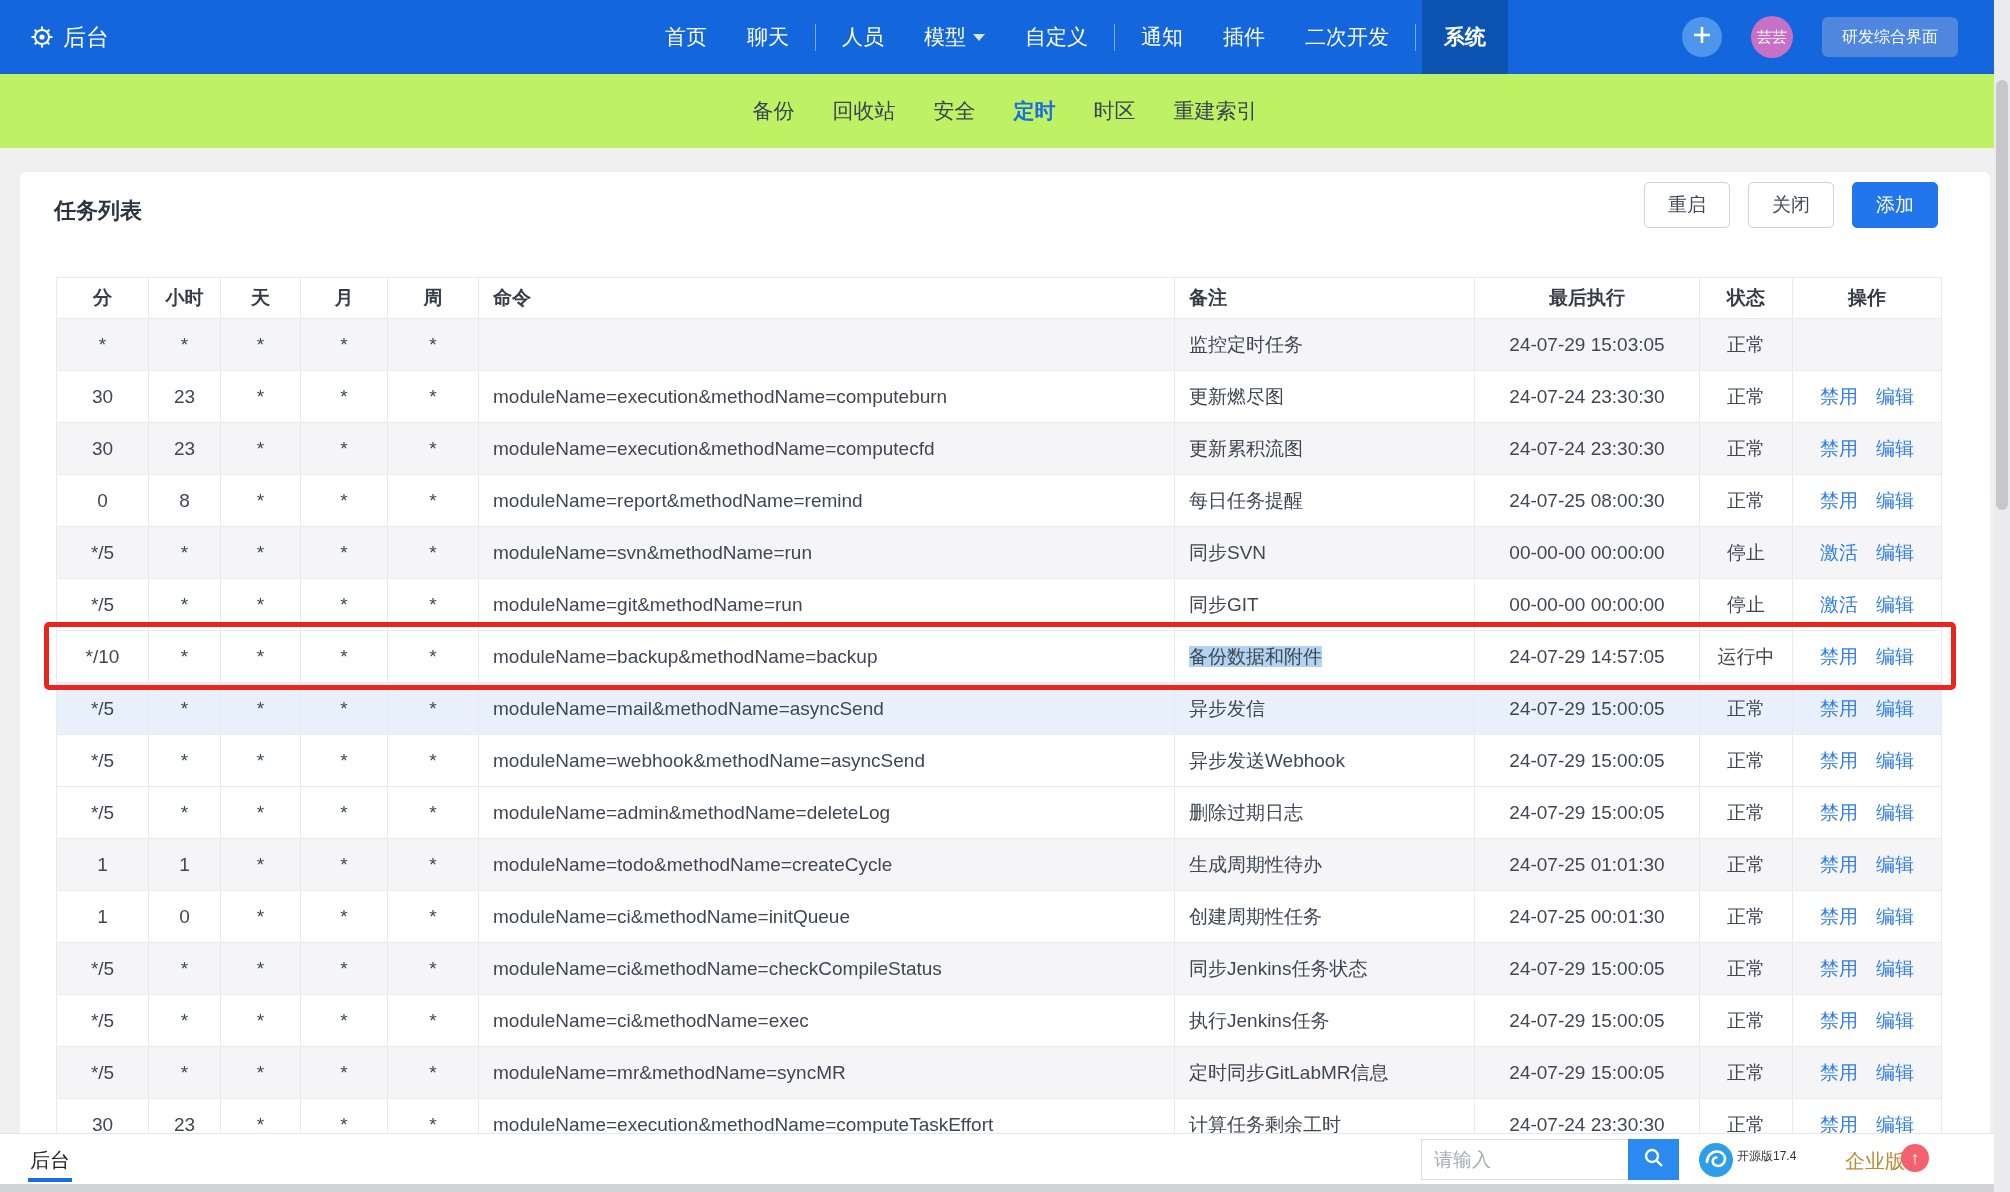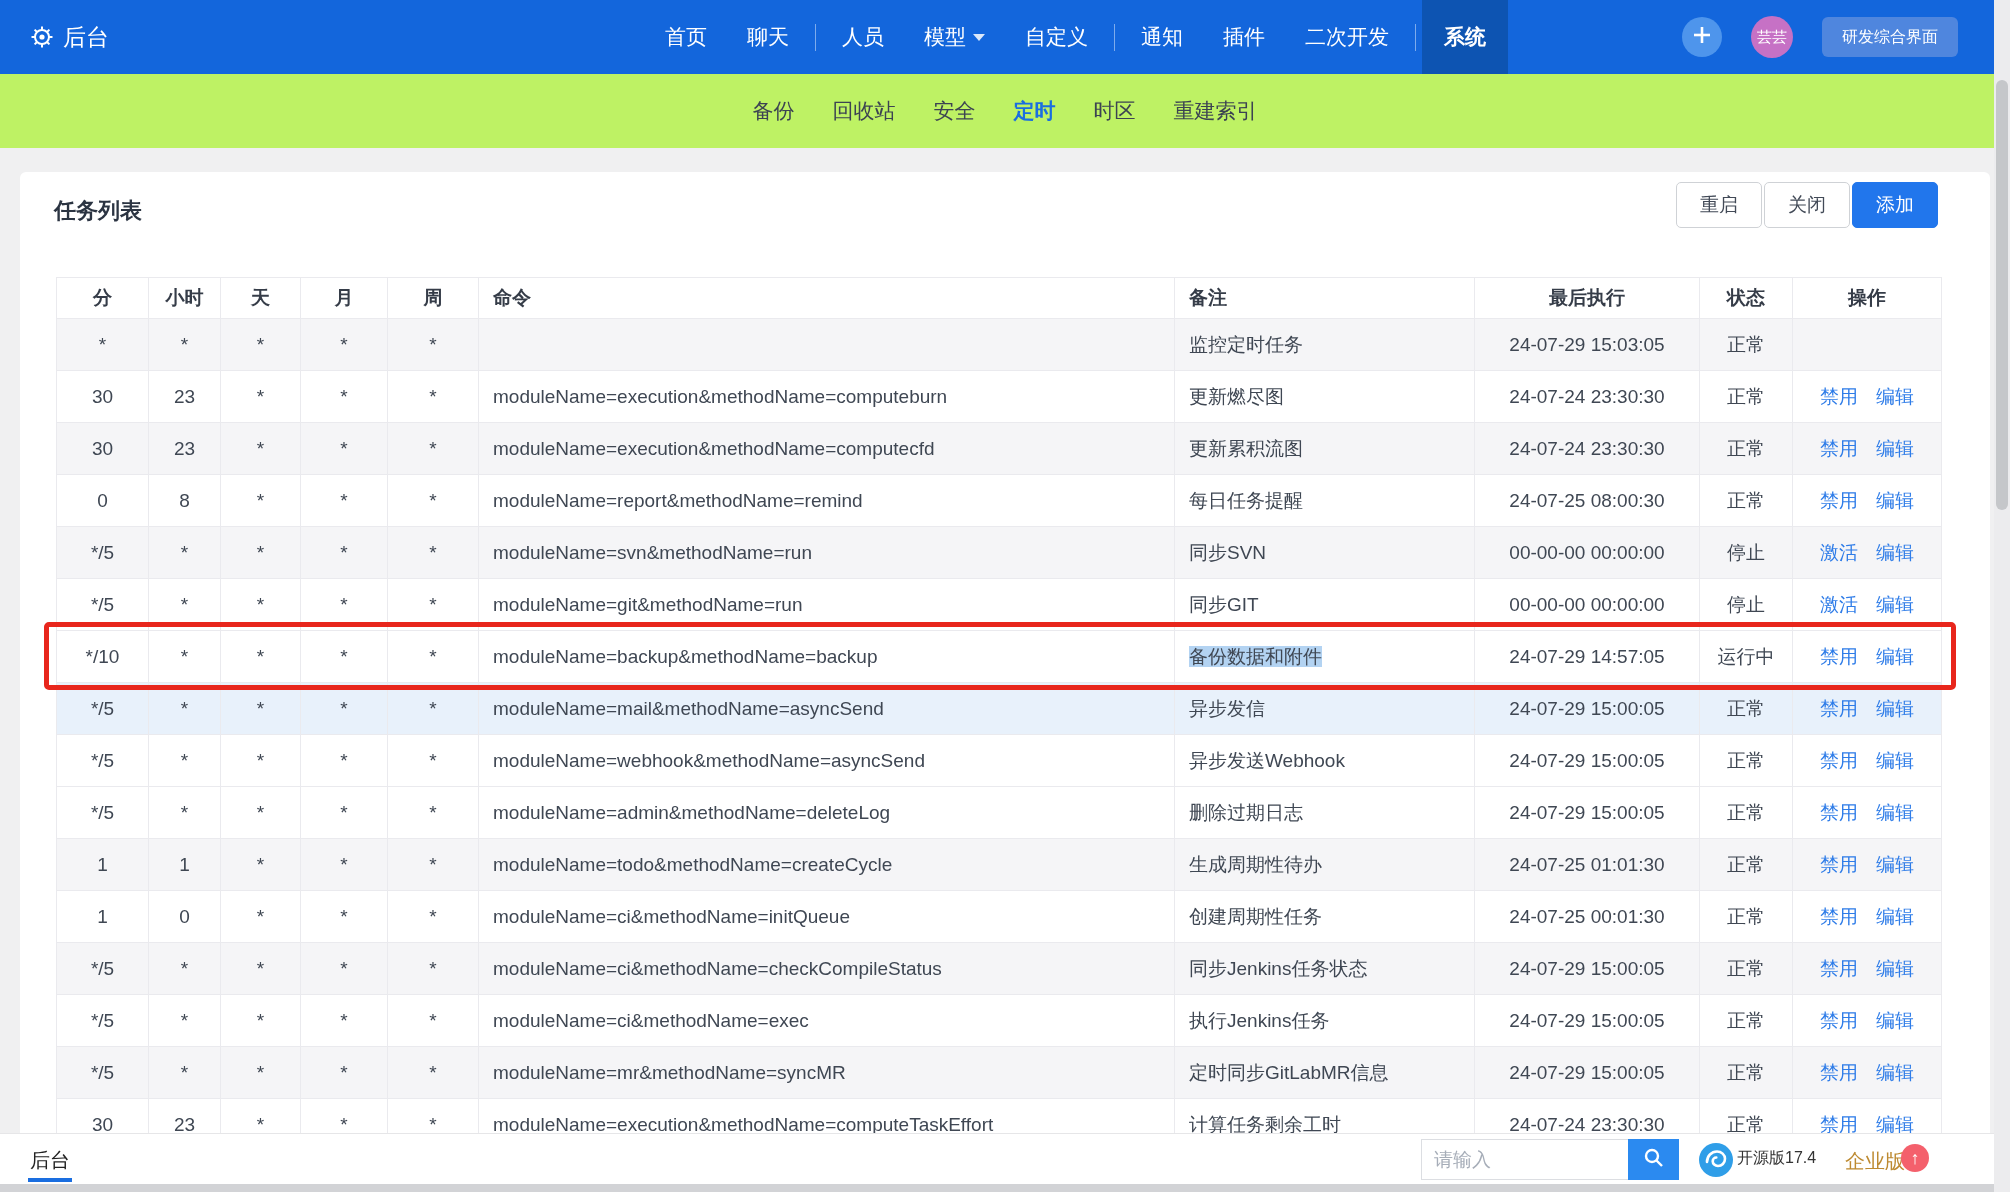--- a/index.html
+++ b/index.html
@@ -23,21 +23,21 @@
 
   
   .subnav { position:absolute; top:74px; left:0; width:2010px; height:74px; background:#bef264; display:flex; align-items:center; justify-content:center; gap:38px; }
   .subnav-item { font-size:21px; color:#3c4352; cursor:pointer; white-space:nowrap; }
   .subnav-item.active { color:#1a6ee0; font-weight:bold; }
 
   
   .panel { position:absolute; left:20px; top:172px; width:1970px; height:1100px; background:#fff; border-radius:6px; }
   .panel-header { position:relative; height:105px; }
   .panel-title { position:absolute; left:34px; top:24px; font-size:22px; font-weight:bold; color:#2b3442; }
-  .panel-actions { position:absolute; right:52px; top:10px; display:flex; gap:2px; }
+  .panel-actions { position:absolute; right:52px; top:10px; display:flex; gap:18px; }
   .btn { height:46px; padding:0 23px; font-size:19px; border-radius:5px; border:1px solid #cfd2d6; background:#fff; color:#424a57; cursor:pointer; font-family:inherit; }
   .btn.primary { background:#2176ec; border-color:#2176ec; color:#fff; }
 
   
   table.tasks { border-collapse:collapse; margin-left:36px; width:1885px; table-layout:fixed; font-size:19px; }
   table.tasks th, table.tasks td { border:1px solid #eaeaee; overflow:hidden; white-space:nowrap; }
   table.tasks th { height:41px; font-weight:bold; color:#353c48; background:#fff; }
   table.tasks td { height:52px; color:#3f4753; }
   .al { text-align:left; padding-left:14px; }
   .ac { text-align:center; }
@@ -54,21 +54,21 @@
 
   
   .taskbar { position:absolute; left:0; top:1133px; width:2010px; height:59px; background:#fff; border-top:1px solid #e6e6e8; z-index:8; }
   .task-app { position:absolute; left:28px; top:8px; height:40px; font-size:20px; color:#222; display:flex; align-items:center; padding:0 2px; border-bottom:4px solid #1a6ee0; cursor:pointer; }
   .bottom-strip { position:absolute; left:0; bottom:0; width:2010px; height:8px; background:#d2d3d6; }
   .search-wrap { position:absolute; left:1421px; top:5px; display:flex; height:41px; }
   .search-input { width:207px; height:41px; border:1px solid #dcdee2; border-right:none; padding:0 12px; font-size:19px; color:#a16207; outline:none; font-family:inherit; }
   .search-input::placeholder { color:#a6adb8; }
   .search-btn { width:51px; height:41px; background:#2b8af0; border:none; display:flex; align-items:center; justify-content:center; cursor:pointer; }
   .zt-logo { position:absolute; left:1698px; top:8px; cursor:pointer; }
-  .version { position:absolute; left:1737px; top:14px; font-size:16px; color:#333; }
+  .version { position:absolute; left:1737px; top:14px; font-size:12px; color:#333; }
   .upgrade { position:absolute; left:1845px; top:14px; font-size:20px; color:#bd8a31; cursor:pointer; }
   .up-badge { position:absolute; left:1901px; top:10px; width:28px; height:28px; border-radius:50%; background:#f4606c; color:#fff; font-size:18px; display:flex; align-items:center; justify-content:center; cursor:pointer; }
 
   
   .vscroll { position:absolute; right:0; top:0; width:16px; height:1192px; background:#ececee; z-index:9; }
   .vscroll .thumb { position:absolute; left:2px; top:80px; width:12px; height:430px; background:#c5c7ca; border-radius:6px; }
 </style>
 </head>
 <body>
 

